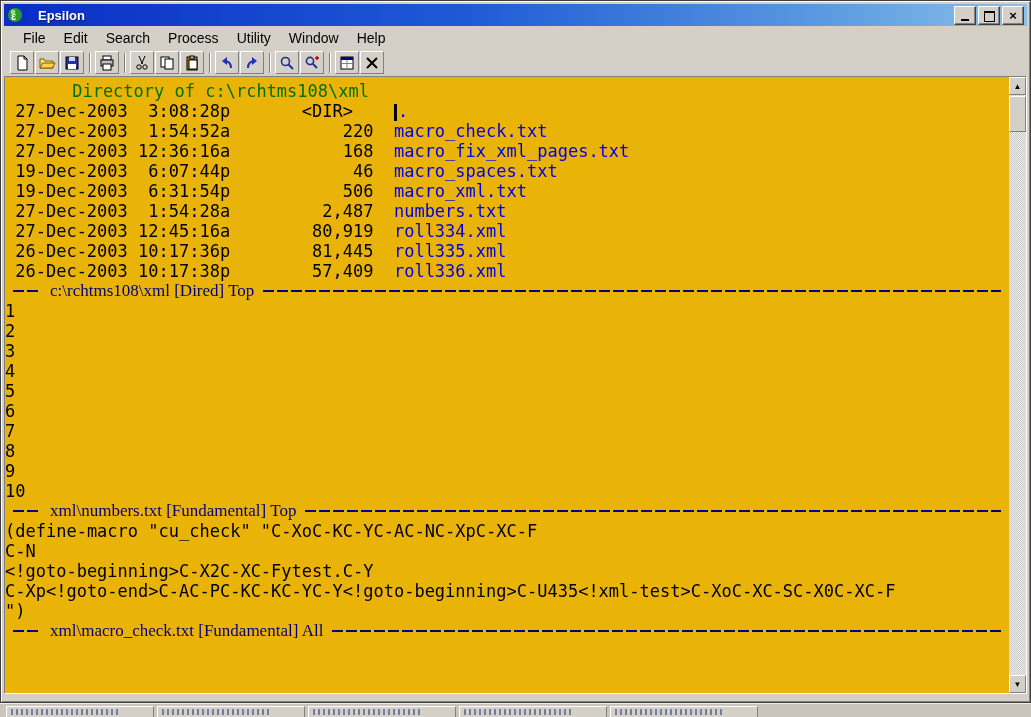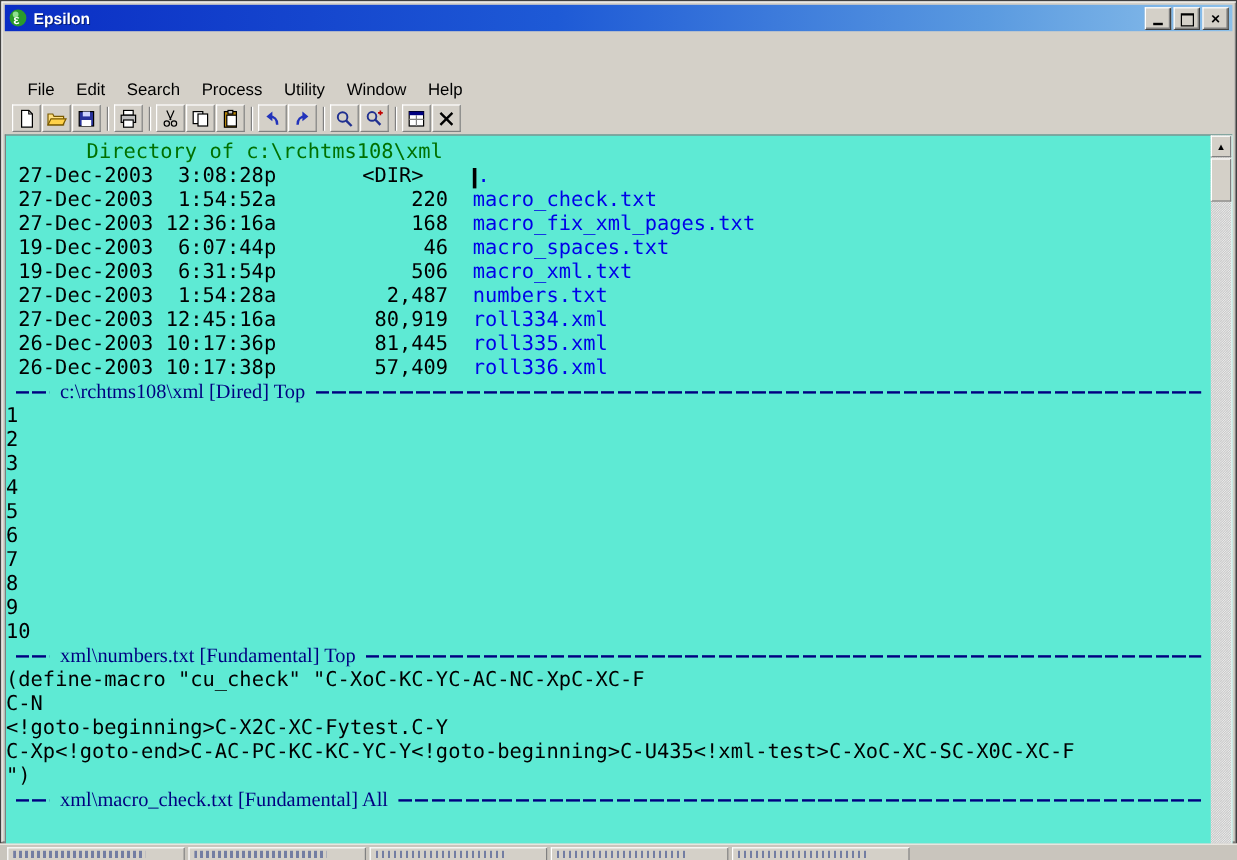--- a/index.html
+++ b/index.html
@@ -8,42 +8,42 @@
 
   
   .window{position:absolute;left:0;top:0;width:1031px;height:703px;box-sizing:border-box;
     background:var(--chrome-gray,#d4d0c8);
     border:1px solid #404040;
     box-shadow:inset 1px 1px 0 #ffffff, inset -1px -1px 0 #808080;
     padding:3px;}
   .titlebar{height:22px;display:flex;align-items:center;padding:0 3px;
     background:linear-gradient(90deg,var(--titlebar-start,#0a2dc4) 0%,#1e5ad6 45%,#5a9ae0 80%,var(--titlebar-end,#8cc0ea) 100%);}
   .title-icon{width:16px;height:16px;display:inline-flex;align-items:center;justify-content:center;}
-  .title-text{color:#fff;font-weight:bold;font-size:13px;margin-left:5px;flex:1;
+  .title-text{color:#fff;font-weight:bold;font-size:13px;margin-left:15px;flex:1;
     text-shadow:1px 1px 0 rgba(0,0,0,.4);}
   .tb-btn{width:20px;height:17px;margin-left:2px;background:#d4d0c8;
     border:1px solid;border-color:#ffffff #404040 #404040 #ffffff;
     box-shadow:inset -1px -1px 0 #808080;
     display:inline-flex;align-items:flex-end;justify-content:center;cursor:default;}
   .glyph-min{width:8px;height:2px;background:#000;margin:0 0 3px 0;}
   .glyph-max{width:9px;height:8px;border:1px solid #000;border-top-width:2px;margin-bottom:2px;}
   .glyph-close{font-size:13px;font-weight:bold;line-height:15px;color:#000;align-self:center;}
 
-  .menubar{height:23px;display:flex;align-items:center;padding-left:10px;font-size:14px;color:#000;margin-top:36px;}
+  .menubar{height:23px;display:flex;align-items:center;padding-left:10px;font-size:14px;color:#000;}
   .menu-item{padding:2px 9px;cursor:default;}
 
   .toolbar{height:27px;display:flex;align-items:center;padding-left:6px;}
   .tool-btn{width:24px;height:23px;margin-right:1px;padding:0;background:#d4d0c8;
     border:1px solid;border-color:#ffffff #808080 #808080 #ffffff;
     display:inline-flex;align-items:center;justify-content:center;cursor:default;}
   .ticon{display:inline-flex;width:17px;height:17px;align-items:center;justify-content:center;}
   .tool-sep{width:0;height:20px;border-left:1px solid #808080;border-right:1px solid #ffffff;margin:0 4px;}
 
   
-  .editor-outer{margin:0;height:618px;display:flex;background:#5eead4;
+  .editor-outer{margin:0;height:618px;display:flex;background:#eab308;
     border:1px solid;border-color:#808080 #ffffff #ffffff #808080;box-sizing:border-box;}
   .editor{flex:1;overflow:hidden;padding-top:4px;
     font-family:"DejaVu Sans Mono",monospace;font-size:17px;line-height:20px;color:#000;}
   .line{white-space:pre;height:20px;}
   .dired-header{color:var(--header-green,#007000);padding-left:calc(16px + 5ch);}
   .col-date{display:inline-block;width:12ch;text-align:right;}
   .col-time{display:inline-block;width:10ch;text-align:right;}
   .col-size{display:inline-block;width:14ch;text-align:right;}
   .fname{color:var(--filename-blue,#0000e8);}
   .cursor{display:inline-block;width:3px;height:17px;background:#000;vertical-align:text-bottom;margin-right:1px;}

